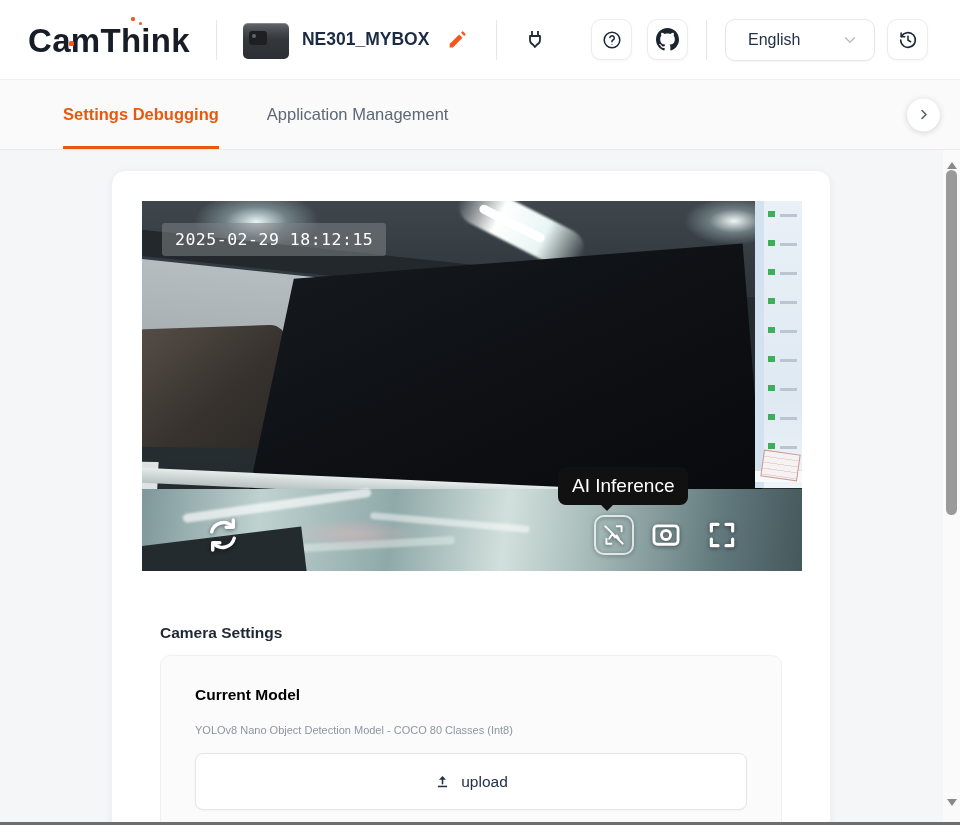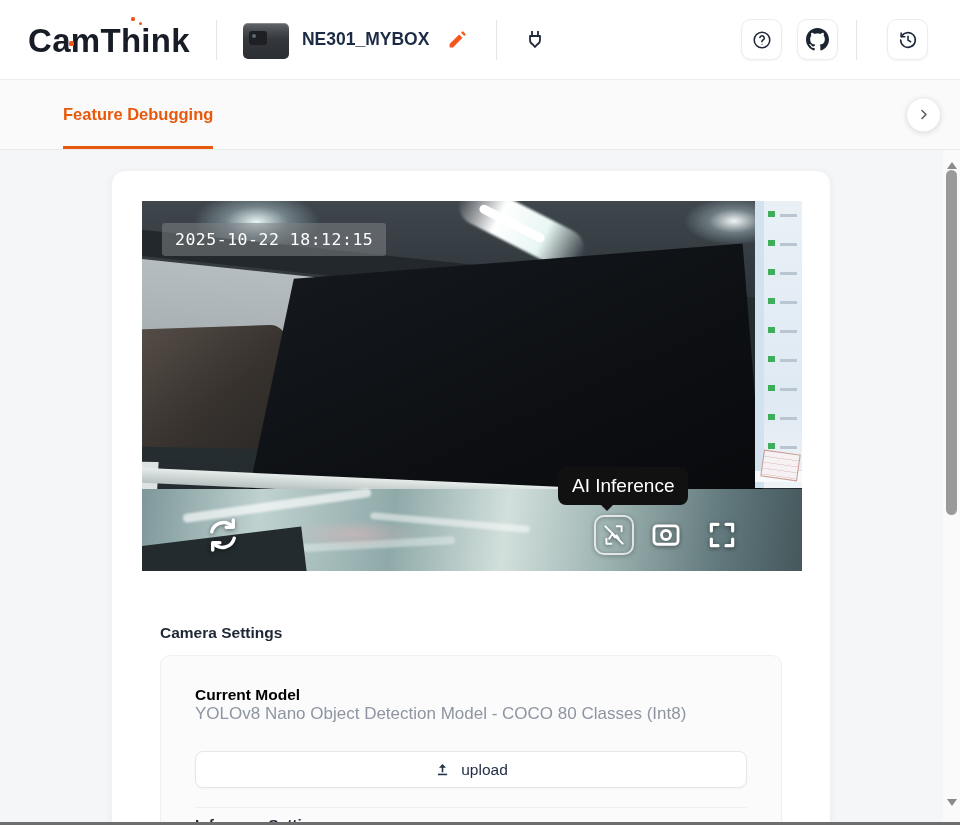--- a/index.html
+++ b/index.html
@@ -76,22 +76,22 @@
   .ctrl { position:absolute; color:#fff; filter:drop-shadow(0 1px 2px rgba(0,0,0,.5)); cursor:pointer; }
   .refresh { left:62px; top:315px; }
   .ai-btn { left:452px; top:314px; width:40px; height:40px; border:2px solid rgba(255,255,255,.75); border-radius:10px; display:flex; align-items:center; justify-content:center; }
   .snap { left:507px; top:317px; }
   .fs { left:564px; top:318px; }
 
   
   .section-title { margin:53px 18px 0; font-size:15.5px; font-weight:700; color:#1E2736; }
   .inner-card { margin:13px 18px 0; background:#FBFBFC; border:1px solid #EFF0F2; border-radius:10px; padding:30px 34px 40px; }
   .model-label { font-size:15.5px; font-weight:700; color:#000000; }
-  .model-value { font-size:17px; color:#8E95A2; }
-  .upload-btn { margin-top:27px; height:37px; width:100%; background:#fff; border:1px solid #E4E6E9; border-radius:8px; display:flex; align-items:center; justify-content:center; gap:10px; font-size:15.5px; color:#223048; box-shadow:0 1px 2px rgba(0,0,0,.03); cursor:pointer; }
+  .model-value { margin-top:20px; font-size:11px; color:#8E95A2; }
+  .upload-btn { margin-top:17px; height:57px; width:100%; background:#fff; border:1px solid #E4E6E9; border-radius:8px; display:flex; align-items:center; justify-content:center; gap:10px; font-size:15.5px; color:#223048; box-shadow:0 1px 2px rgba(0,0,0,.03); cursor:pointer; }
   .divider { margin-top:19px; border-top:1px solid #EDEEF0; }
   .next-title { margin-top:8px; font-size:15.5px; font-weight:700; color:#1E2736; }
 
   
   .scrollbar { position:absolute; right:0; top:150px; bottom:0; width:17px; background:#FAFAFA; z-index:10; }
   .sb-up { position:absolute; top:7px; left:50%; transform:translateX(-50%); width:0; height:0; border:5px solid transparent; border-bottom:7px solid #8A8A8A; }
   .sb-thumb { position:absolute; top:20px; left:3px; width:11px; height:345px; background:#9A9A9A; border-radius:6px; cursor:pointer; }
   .sb-down { position:absolute; bottom:14px; left:50%; transform:translateX(-50%); width:0; height:0; border:5px solid transparent; border-top:7px solid #8A8A8A; }
   .bottom-strip { position:absolute; left:0; right:0; bottom:0; height:3px; background:#6E6E6E; z-index:50; }
 </style>
@@ -132,33 +132,42 @@
           <circle cx="12" cy="16.6" r="0.6" fill="currentColor" stroke="none"></circle>
         </svg>
     </div>
     <div class="gap15"></div>
     <div class="icon-btn">
       <svg width="23" height="23" viewBox="0 0 24 24">
           <path fill="#1B2430" d="M12 0C5.37 0 0 5.37 0 12c0 5.3 3.438 9.8 8.205 11.385.6.11.82-.26.82-.577 0-.285-.01-1.04-.015-2.04-3.338.724-4.042-1.61-4.042-1.61-.546-1.385-1.333-1.754-1.333-1.754-1.09-.745.082-.73.082-.73 1.205.085 1.84 1.237 1.84 1.237 1.07 1.834 2.807 1.304 3.492.997.108-.775.418-1.305.76-1.605-2.665-.3-5.466-1.332-5.466-5.93 0-1.31.468-2.38 1.236-3.22-.124-.303-.536-1.523.117-3.176 0 0 1.008-.322 3.3 1.23.957-.266 1.983-.4 3.003-.404 1.02.005 2.047.138 3.006.404 2.29-1.552 3.297-1.23 3.297-1.23.655 1.653.243 2.873.12 3.176.77.84 1.235 1.91 1.235 3.22 0 4.61-2.805 5.625-5.475 5.92.43.37.814 1.102.814 2.222 0 1.606-.015 2.898-.015 3.293 0 .32.216.694.825.576C20.565 21.795 24 17.295 24 12c0-6.63-5.37-12-12-12z"></path>
         </svg>
     </div>
     <div class="hdr-div2"></div>
+    <div class="lang-select">
+      <span>English</span>
+      <span class="chev">
+        <svg width="18" height="18" viewBox="0 0 24 24" fill="none" stroke="currentColor" stroke-width="2" stroke-linecap="round" stroke-linejoin="round">
+            <path d="m6 9 6 6 6-6"></path>
+          </svg>
+      </span>
+    </div>
     <div class="gap12"></div>
     <div class="icon-btn">
       <svg width="22" height="22" viewBox="0 0 24 24" fill="none" stroke="currentColor" stroke-width="1.7" stroke-linecap="round" stroke-linejoin="round">
           <path d="M4.5 4.5v4h4"></path>
           <path d="M4.9 8.3A8 8 0 1 1 4 12"></path>
           <path d="M12 8v4.2l2.8 1.7"></path>
         </svg>
     </div>
   </div>
 </div>
 
 <div class="tabbar">
-  <div class="tab active">Feature Debugging</div>
+  <div class="tab active">Settings Debugging</div>
+  <div class="tab">Application Management</div>
   <div class="tabs-more">
     <svg width="16" height="16" viewBox="0 0 24 24" fill="none" stroke="currentColor" stroke-width="2.4" stroke-linecap="round" stroke-linejoin="round">
         <path d="m9 6 6 6-6 6"></path>
       </svg>
   </div>
 </div>
 
 <div class="content">
   <div class="card">
 
@@ -184,21 +193,21 @@
       <div class="sc pinkish"></div>
       <div class="sc dark-corner"></div>
       <div class="sc rightmon">
         <div class="rm-side"></div>
         <div class="rm-dots"></div>
         <div class="rm-lines"></div>
         <div class="rm-bar"></div>
       </div>
       <div class="sc sticky"></div>
 
-      <div class="ts">2025-10-22 18:12:15</div>
+      <div class="ts">2025-02-29 18:12:15</div>
 
       <div class="tooltip">AI Inference</div>
 
       <div class="ctrl refresh">
         <svg width="38" height="38" viewBox="0 0 24 24" fill="none" stroke="#fff" stroke-width="2.2" stroke-linecap="round" stroke-linejoin="round">
             <path d="M4.9 10a7.6 7.6 0 0 1 13-3.3"></path>
             <path d="M18.5 2.6v4.5H14"></path>
             <path d="M19.1 14a7.6 7.6 0 0 1-13 3.3"></path>
             <path d="M5.5 21.4v-4.5H10"></path>
           </svg>

